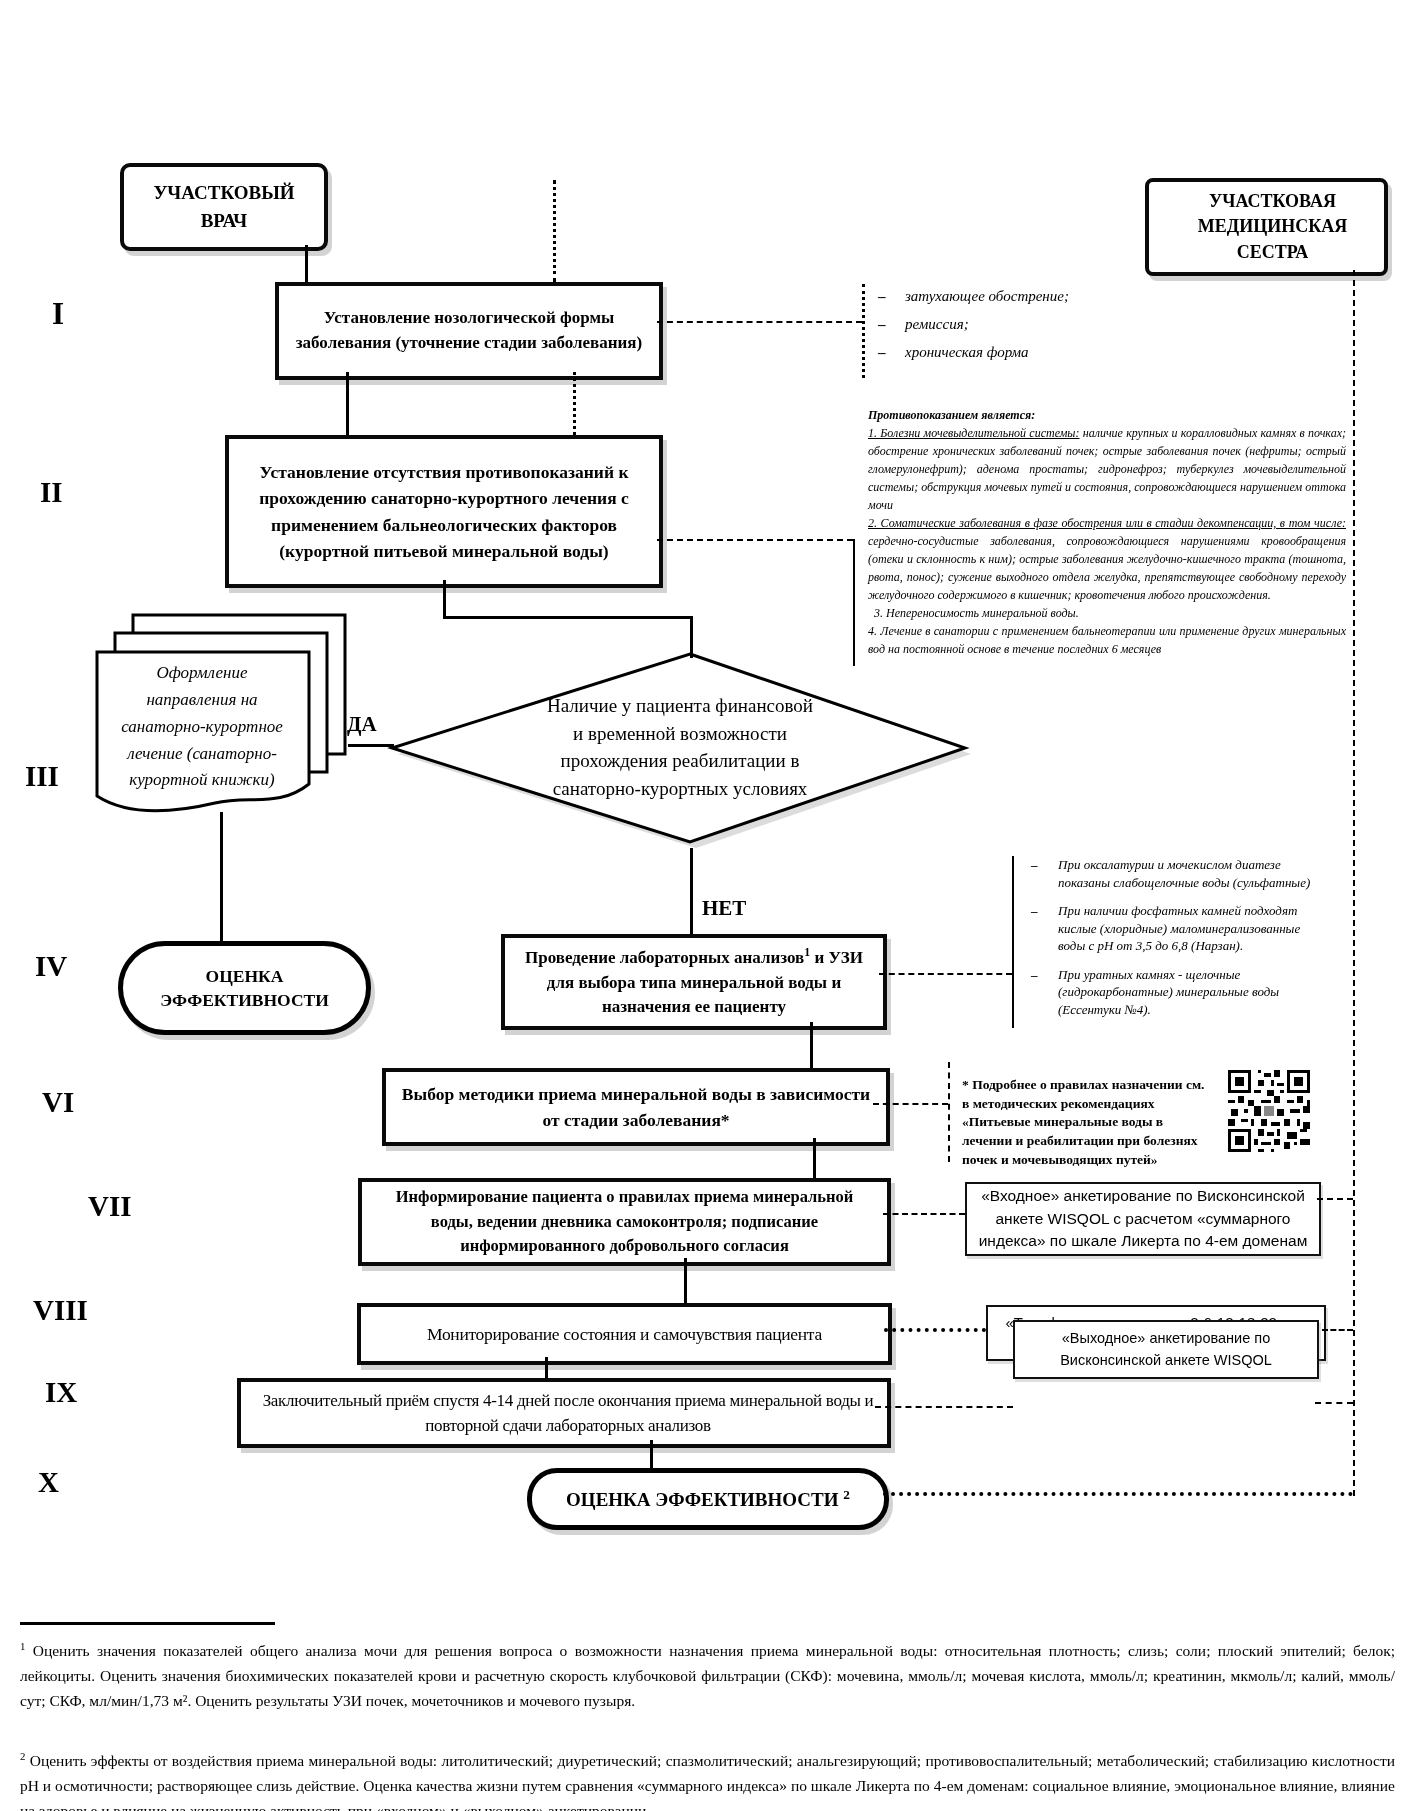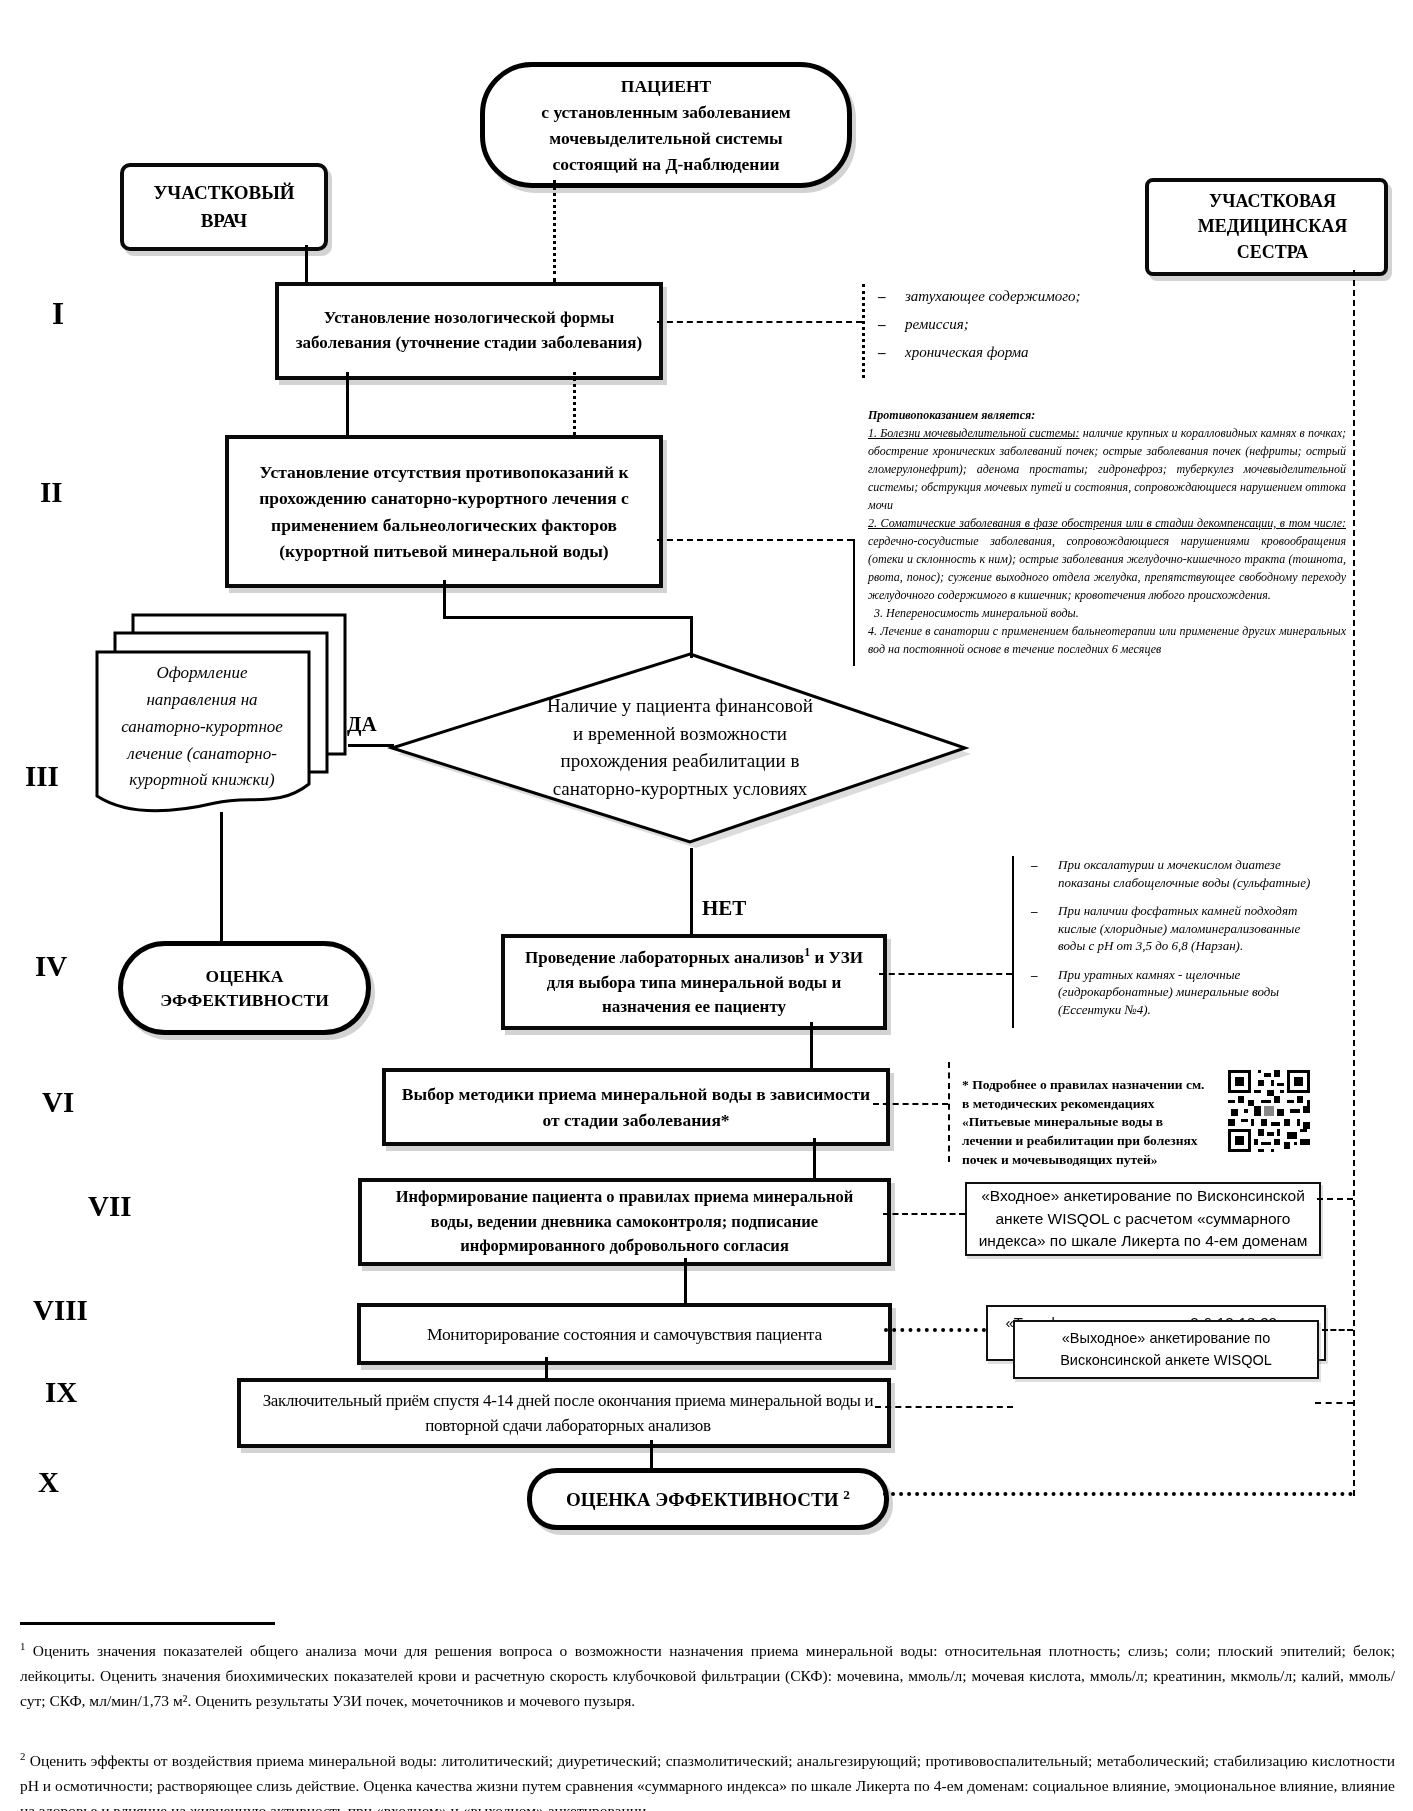--- a/index.html
+++ b/index.html
@@ -40,26 +40,20 @@
   .doc-text{position:absolute;font-weight:normal;font-style:italic;font-size:17px;line-height:1.58;
             text-align:center;}
   .diamond-text{position:absolute;font-size:19px;line-height:1.45;text-align:center;}
   .condensed{letter-spacing:-0.3px;}
 </style>
 </head>
 <body>
 
 <div id="canvas">
 
-  <div class="box term" style="left:480px;top:62px;width:362px;height:116px;">
-    <div class="txt pre bold" style="font-size:17.5px;line-height:1.5;">ПАЦИЕНТ
-с установленным заболеванием
-мочевыделительной системы
-состоящий на Д-наблюдении</div>
-  </div>
 
   <div class="box" style="left:120px;top:163px;width:200px;height:80px;border-width:4px;border-radius:10px;">
     <div class="txt pre bold" style="font-size:19px;line-height:1.45;">УЧАСТКОВЫЙ
 ВРАЧ</div>
   </div>
 
   <div class="box" style="left:1145px;top:178px;width:235px;height:90px;border-width:4px;border-radius:8px;">
     <div class="txt pre bold" style="font-size:18px;line-height:1.4;padding-left:24px;">УЧАСТКОВАЯ
 МЕДИЦИНСКАЯ
 СЕСТРА</div>
@@ -72,21 +66,21 @@
   <div class="numeral" style="left:42px;top:1086px;">VI</div>
   <div class="numeral" style="left:40px;top:1190px;margin-left:48px;">VII</div>
   <div class="numeral" style="left:33px;top:1294px;">VIII</div>
   <div class="numeral" style="left:45px;top:1376px;">IX</div>
   <div class="numeral" style="left:38px;top:1466px;">X</div>
 
   <div class="box" style="left:275px;top:282px;width:380px;height:90px;border-width:4px;">
     <div class="txt bold" style="font-size:17px;line-height:1.45;">Установление нозологической формы заболевания (уточнение стадии заболевания)</div>
   </div>
   <div class="abs note-ital" style="left:905px;top:288px;width:300px;font-size:15px;">
-    <div class="note-item"><span class="marker">–</span><span>затухающее содержимого;</span></div>
+    <div class="note-item"><span class="marker">–</span><span>затухающее обострение;</span></div>
     <div class="note-item"><span class="marker">–</span><span>ремиссия;</span></div>
     <div class="note-item"><span class="marker">–</span><span>хроническая форма</span></div>
   </div>
 
   <div class="box" style="left:225px;top:435px;width:430px;height:145px;border-width:4px;">
     <div class="txt bold" style="font-size:17.5px;line-height:1.5;">Установление отсутствия противопоказаний к прохождению санаторно-курортного лечения с применением бальнеологических факторов (курортной питьевой минеральной воды)</div>
   </div>
   <div class="note2" style="left:868px;top:406px;width:478px;">
     <div><span class="n2-title">Противопоказанием является:</span></div>
     <div><span class="n2-head">1. Болезни мочевыделительной системы:</span> <span>наличие крупных и коралловидных камнях в почках; обострение хронических заболеваний почек; острые заболевания почек (нефриты; острый гломерулонефрит); аденома простаты; гидронефроз; туберкулез мочевыделительной системы; обструкция мочевых путей и состояния, сопровождающиеся нарушением оттока мочи</span></div>

